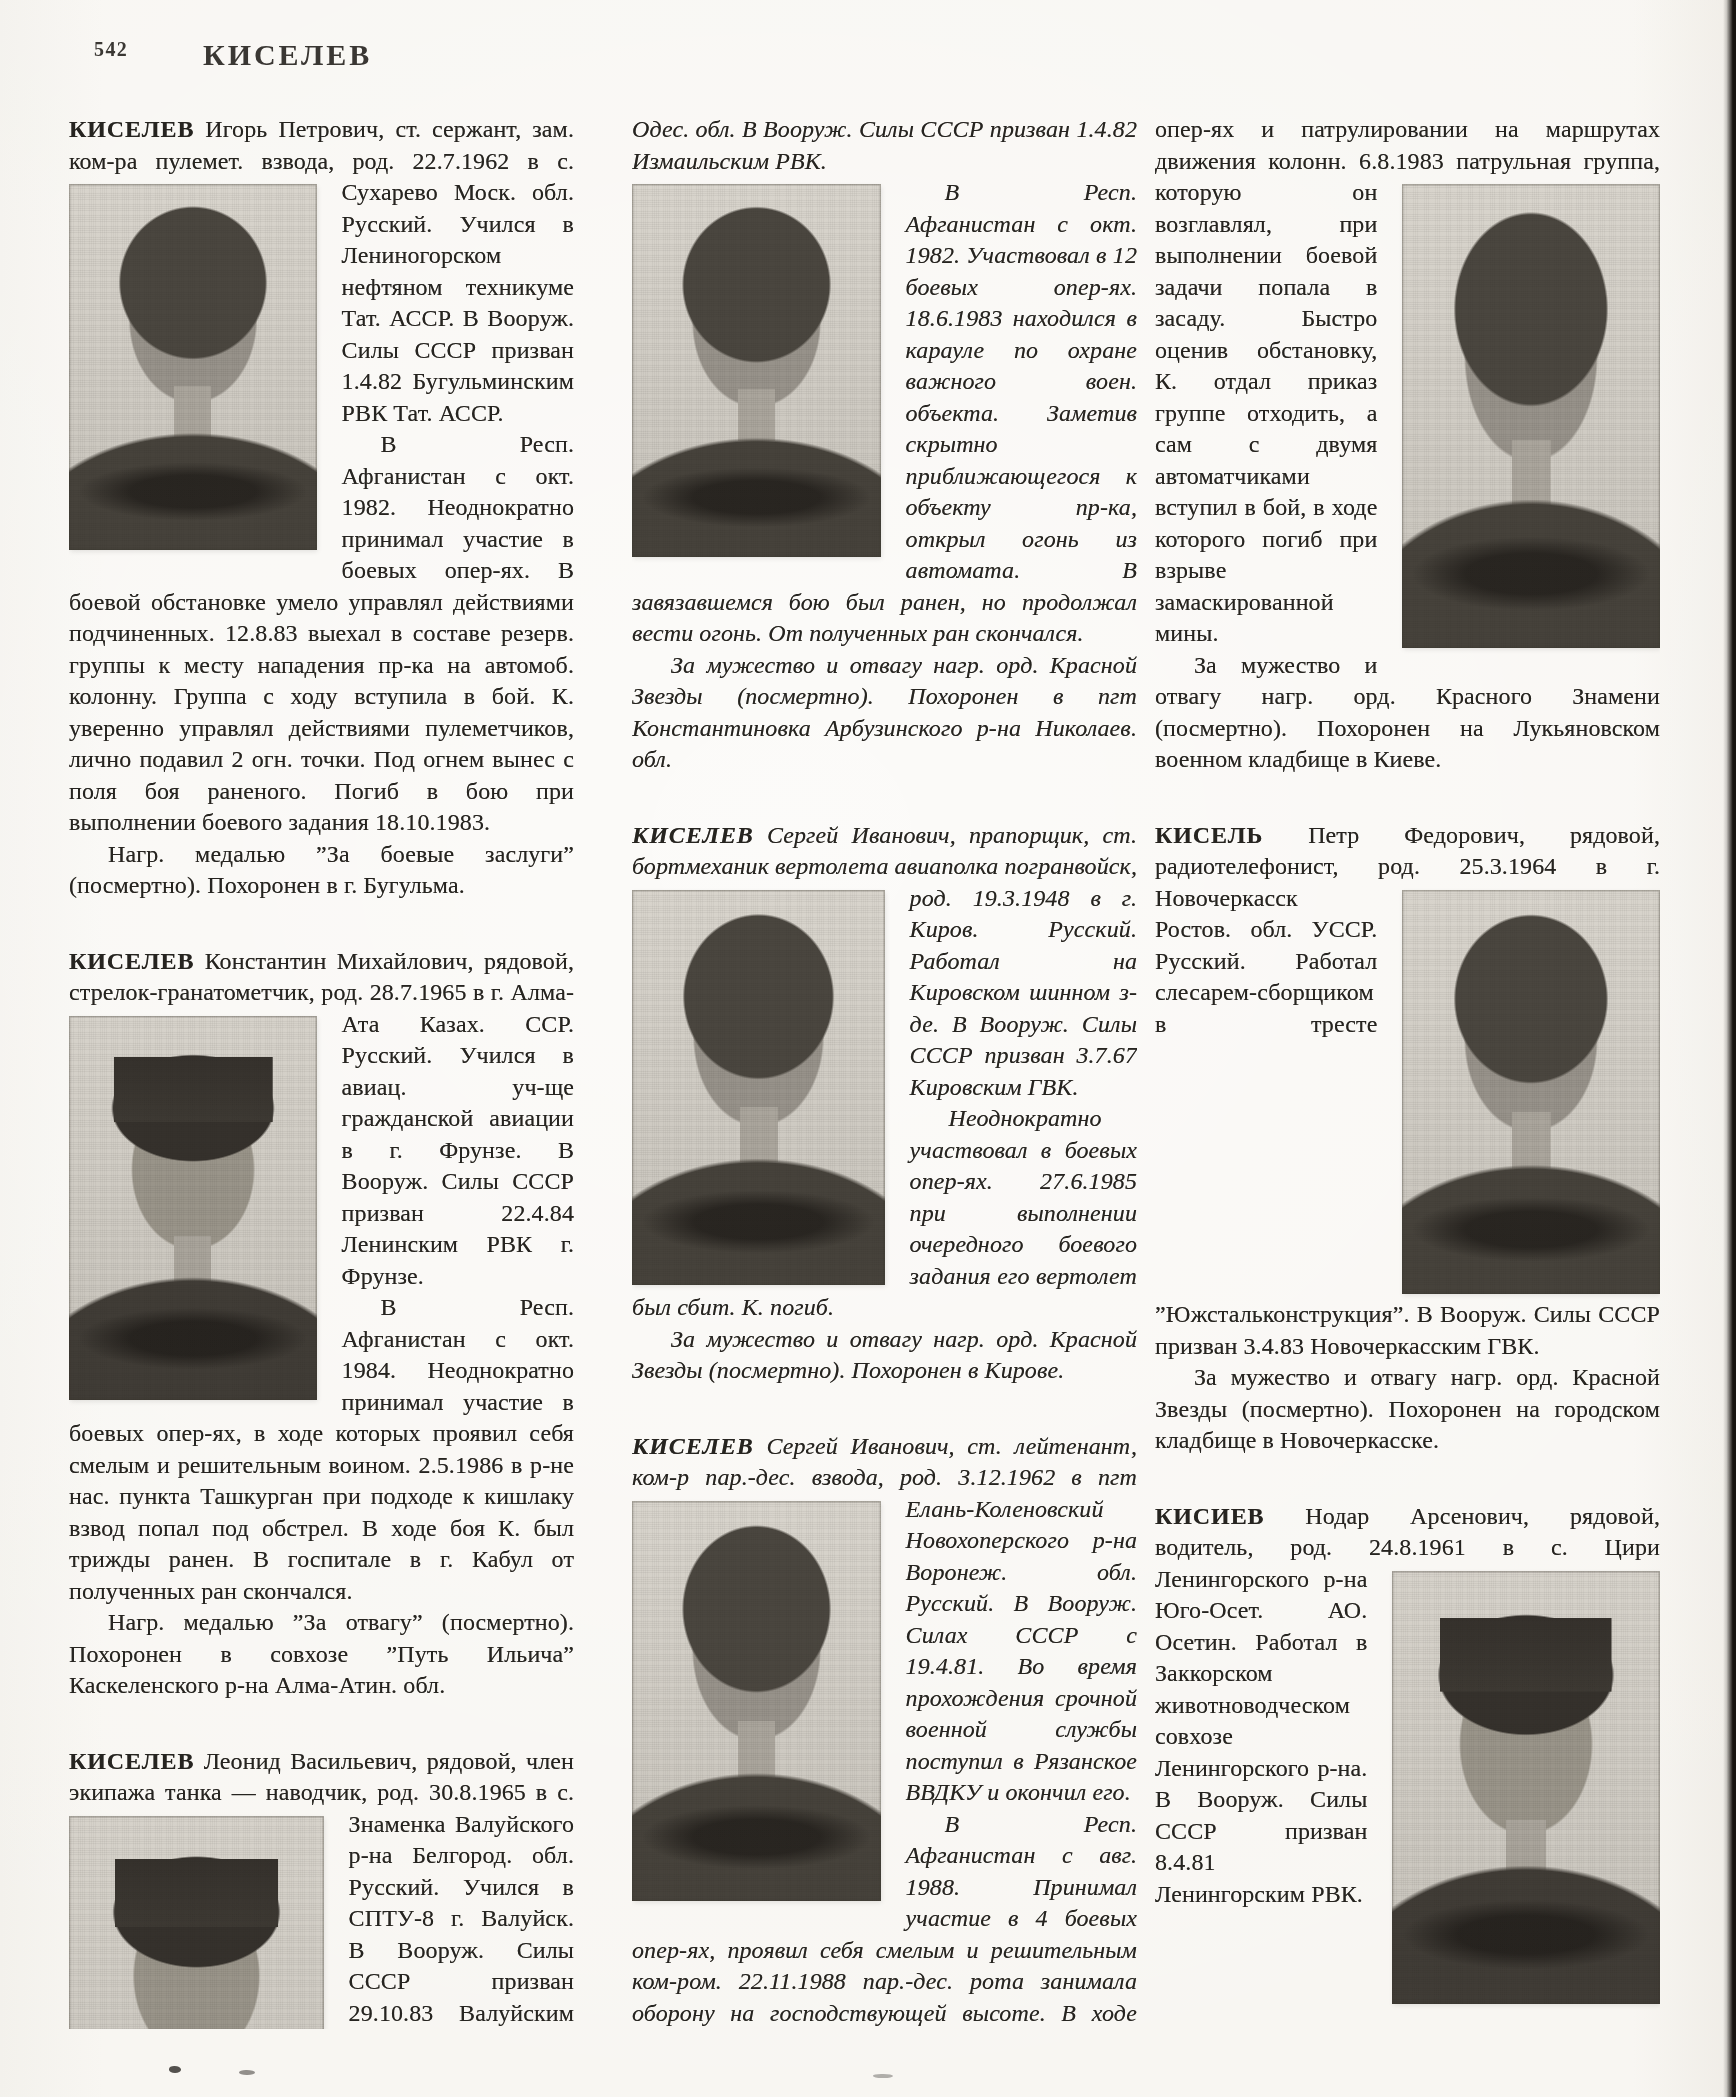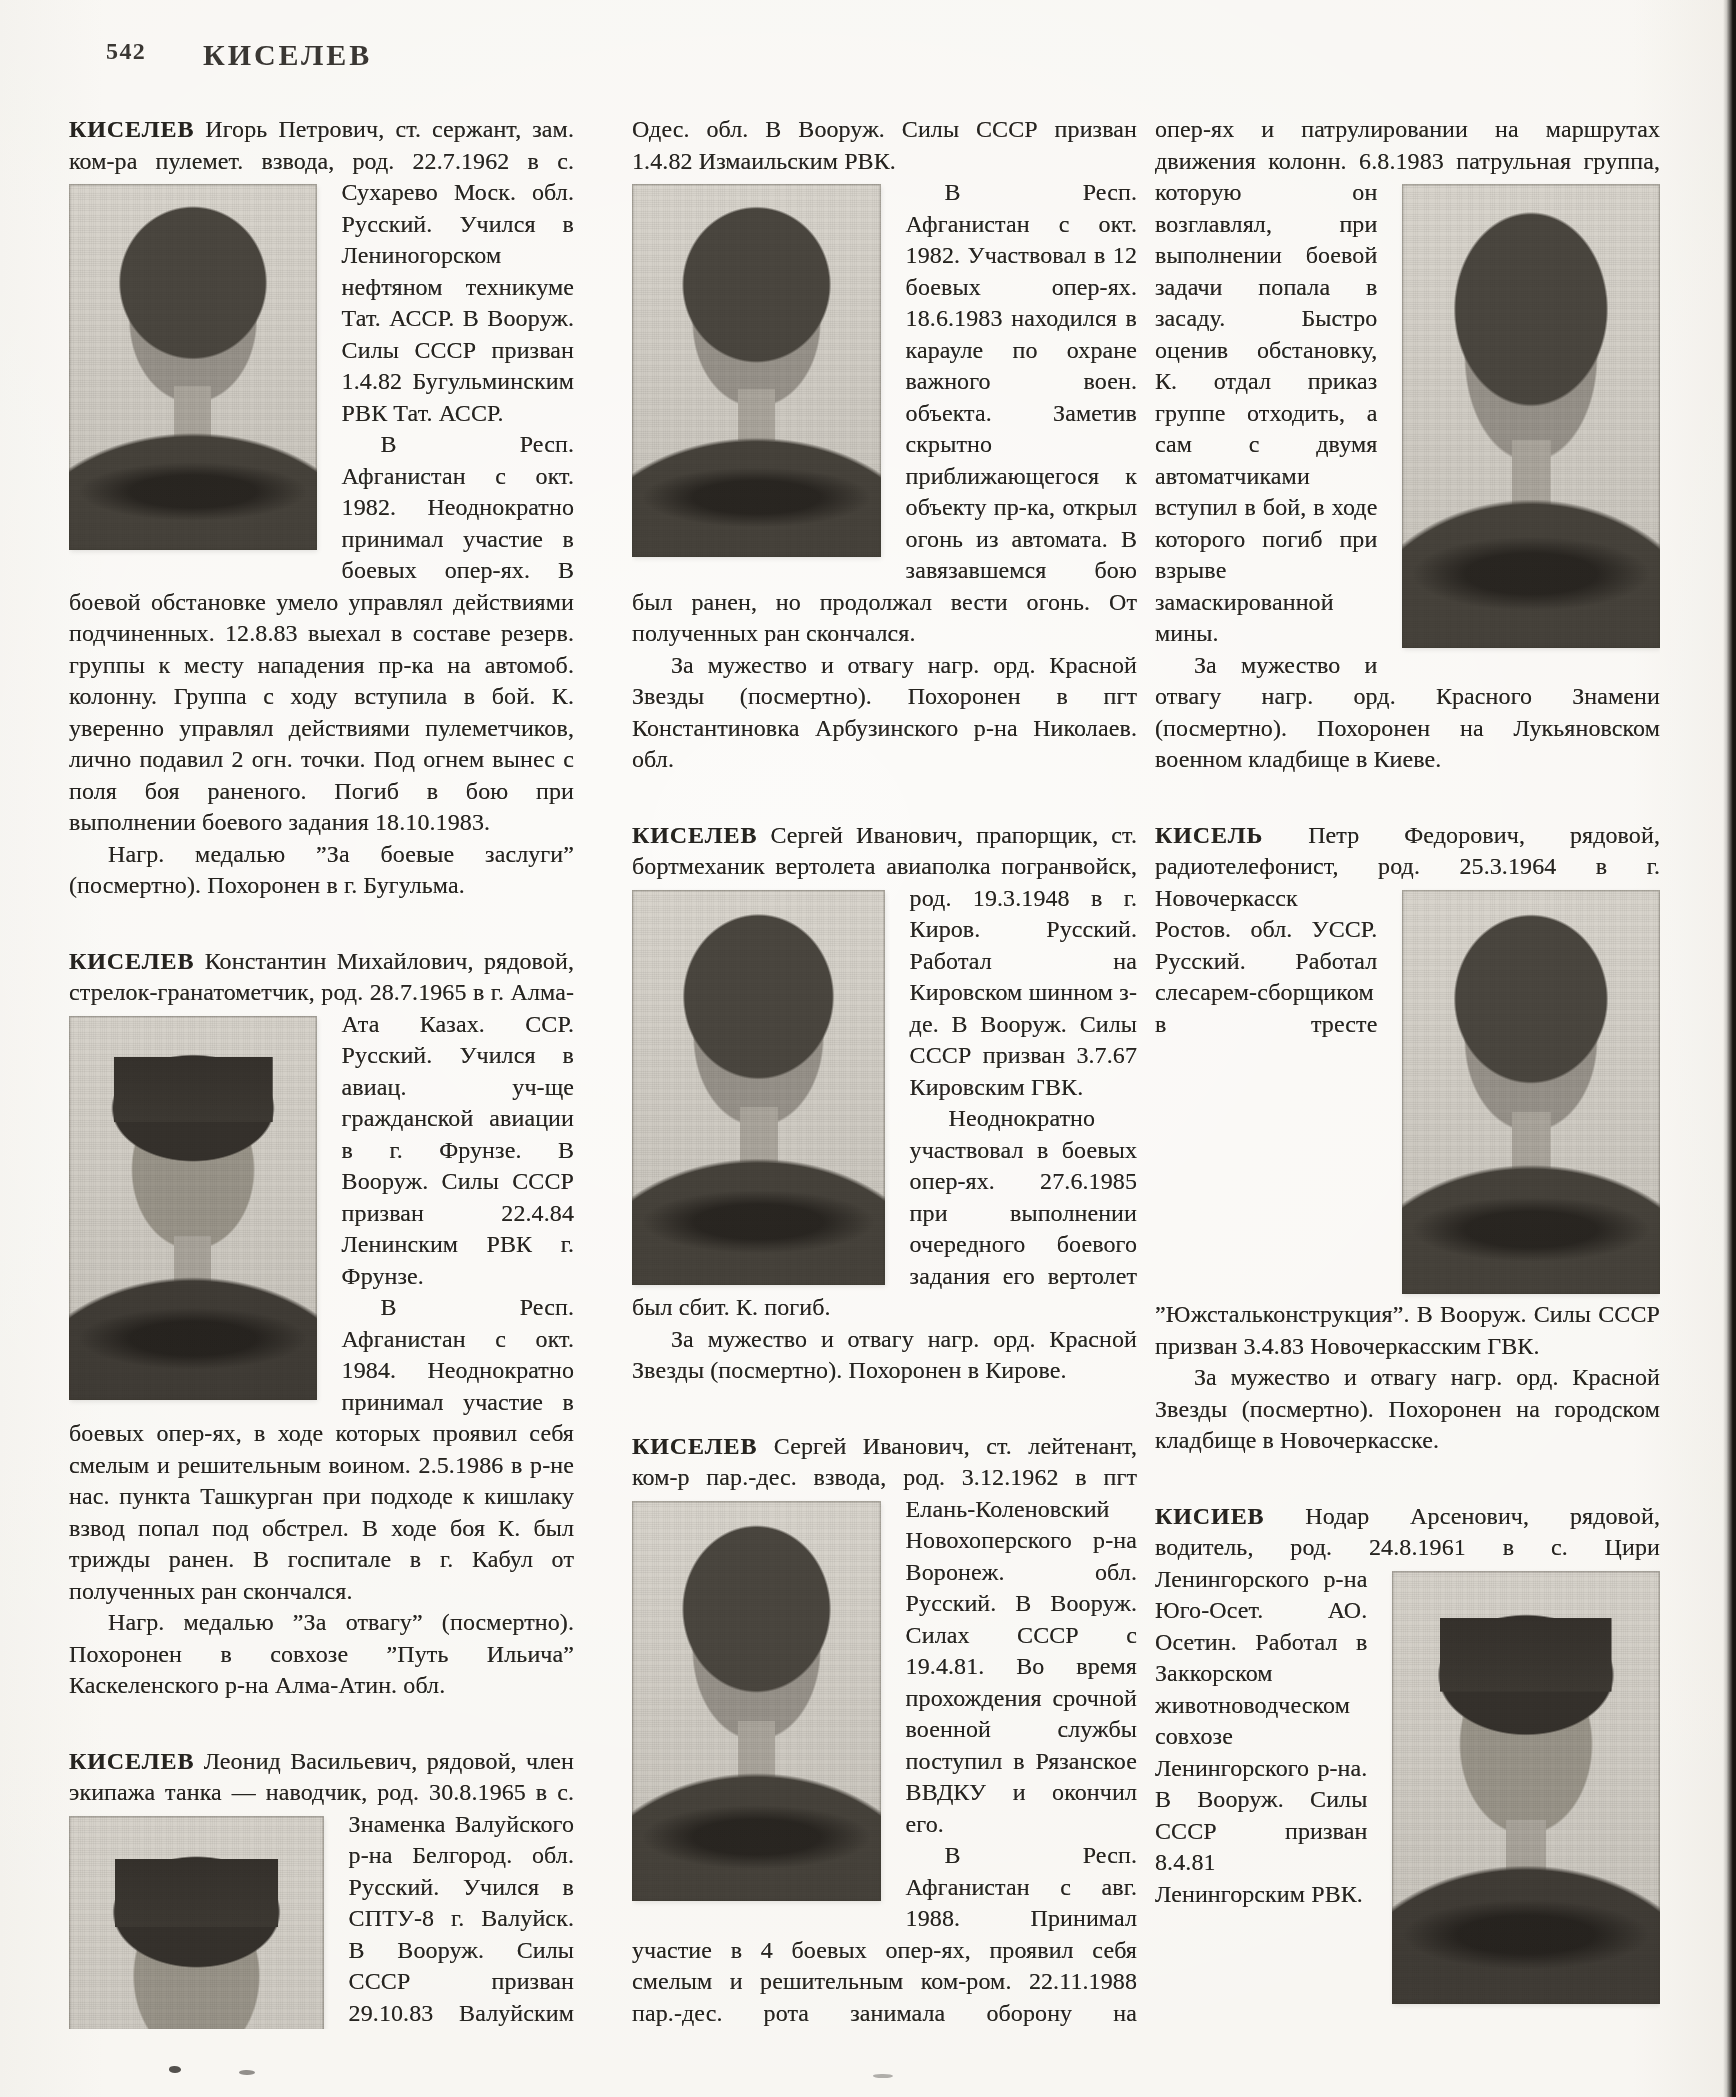--- a/index.html
+++ b/index.html
@@ -9,38 +9,38 @@
     background:
       radial-gradient(ellipse 120% 90% at 45% 40%, rgba(255,255,255,.55), rgba(255,255,255,0) 70%),
       linear-gradient(90deg,#f3f1ec 0,#f8f6f2 6%,#f8f6f2 94%,#efece6 100%),
       #f6f4ef;
     overflow:hidden;
     font-family:"Liberation Serif","DejaVu Serif",serif;
     color:#262420;
   }
   
   .pagenum{
-    position:absolute;left:106px;top:38px;
-    font-size:24px;font-weight:bold;letter-spacing:1.4px;color:#3a3733;
+    position:absolute;left:94px;top:38px;
+    font-size:20px;font-weight:bold;letter-spacing:1.4px;color:#3a3733;
   }
   .runhead{
     position:absolute;left:203px;top:38px;
     font-size:30px;font-weight:bold;letter-spacing:2.9px;color:#3a3733;
   }
   
   .col{
     position:absolute;top:114px;width:505px;height:1915px;
     font-size:24px;line-height:31.5px;
     text-align:justify;
     letter-spacing:0.1px;
     overflow:hidden;
     text-shadow:0 0 0.4px rgba(40,36,30,.55);
   }
   #col1{left:69px;}
-  #col2{left:632px;}
+  #col2{left:632px;font-style:italic;}
   #col3{left:1155px;}
   .para{margin:0;}
   .ind{text-indent:39px;}
   .entry + .entry{margin-top:44px;}
   .surname{font-weight:bold;letter-spacing:0.9px;}
   
   .photo{
     display:block;
     background:
       radial-gradient(ellipse 46% 8% at 50% 84%, rgba(25,22,19,.65) 55%, rgba(25,22,19,0) 100%),

